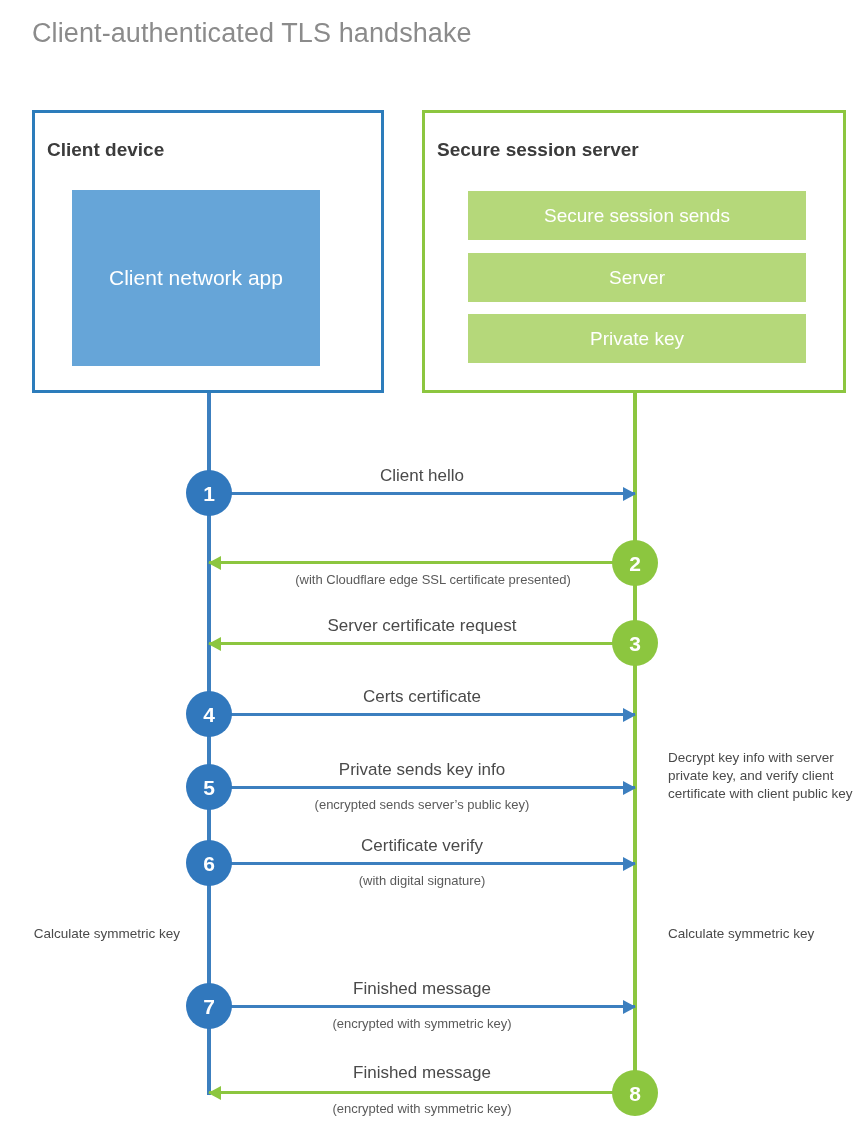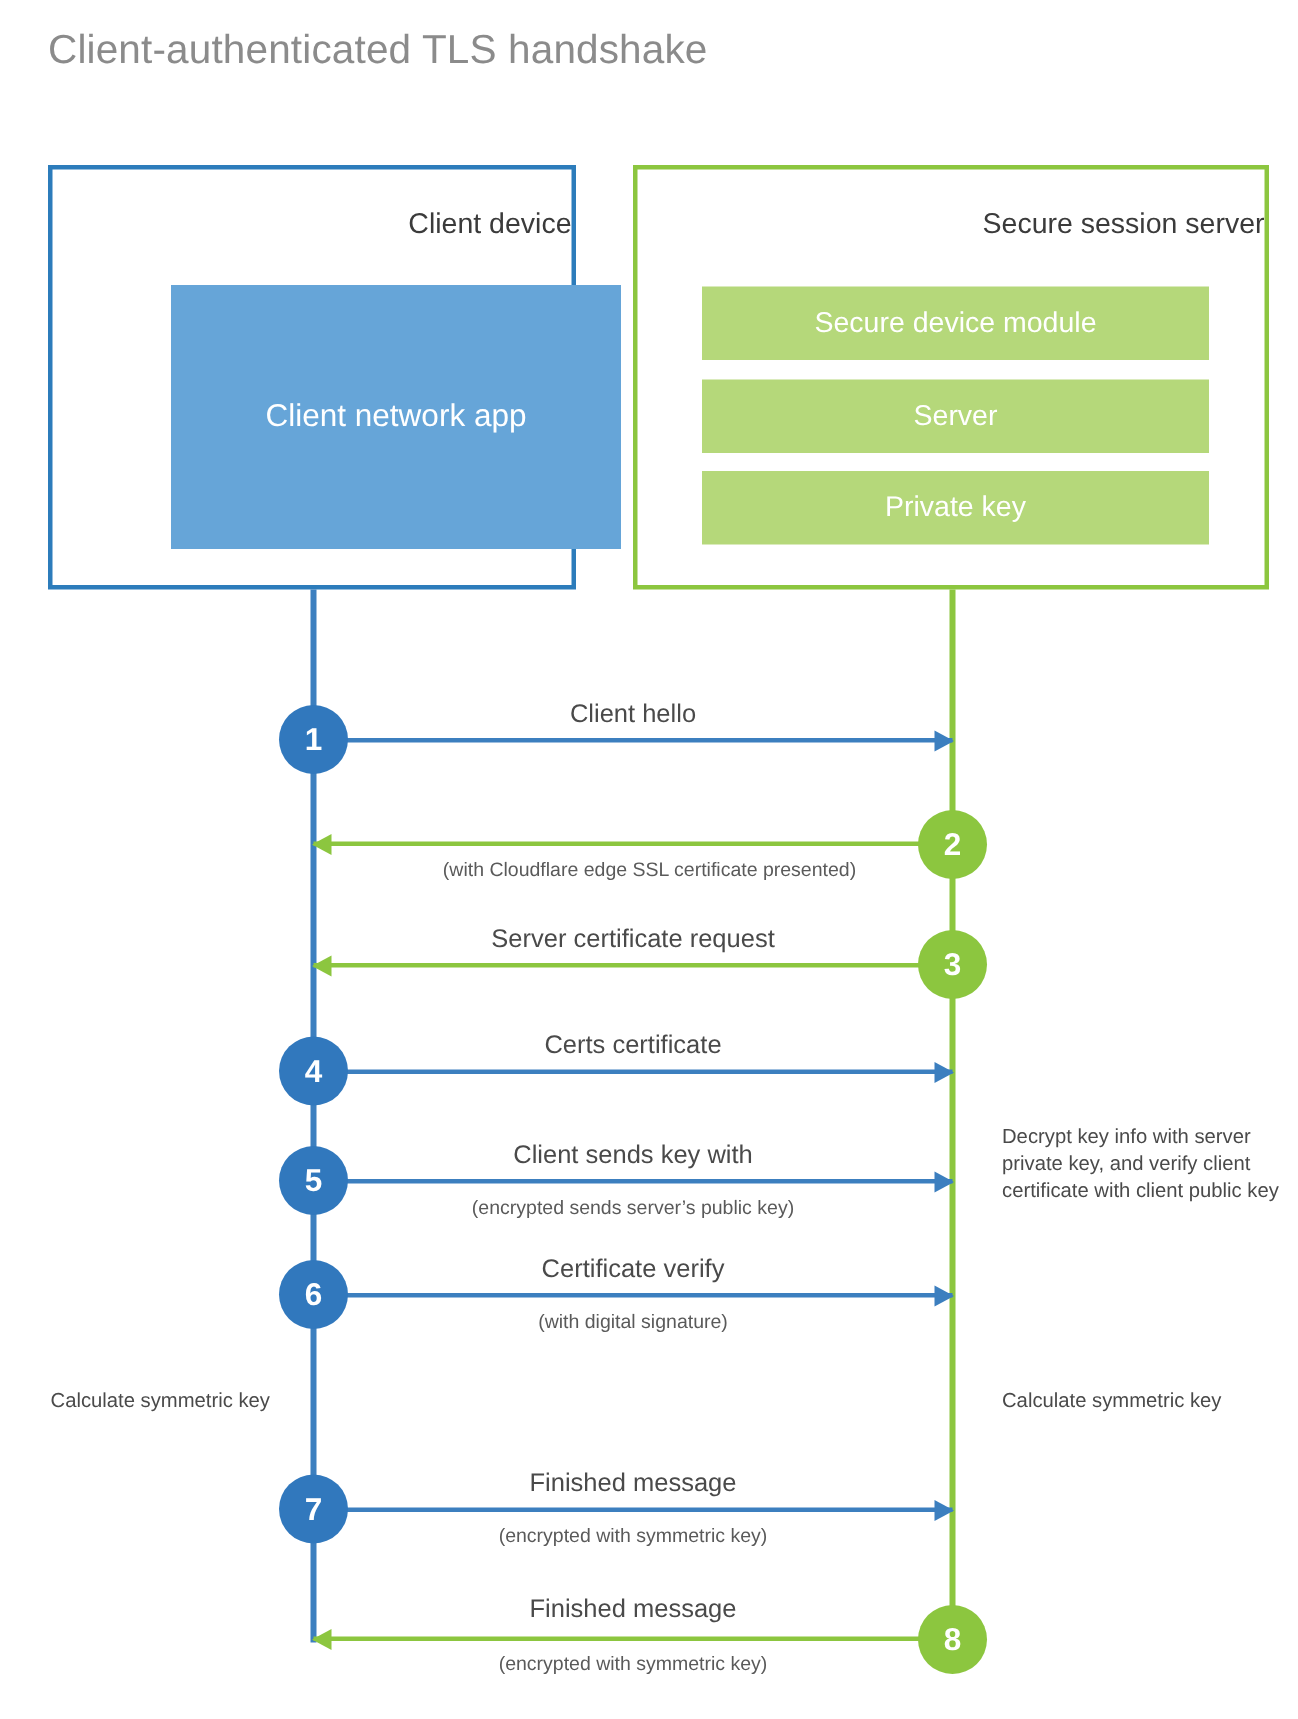--- a/index.html
+++ b/index.html
@@ -15,29 +15,29 @@
     position:absolute;left:32px;top:18px;width:700px;
     font-size:27px;font-weight:400;color:#8b8b8b;letter-spacing:.1px;
     white-space:nowrap;
   }
 
   
   .party-box{position:absolute;background:#ffffff;box-sizing:border-box;}
   .client-box{left:32px;top:110px;width:352px;height:283px;border:3px solid #2c7cbb;}
   .server-box{left:422px;top:110px;width:424px;height:283px;border:3px solid #8cc63f;}
   .box-title{
-    position:absolute;left:0;right:0;top:26px;text-align:right;
-    font-size:19px;font-weight:400;color:#3b3b3b;padding-left:12px;
+    position:absolute;left:0;right:0;top:26px;text-align:left;
+    font-size:19px;font-weight:700;color:#3b3b3b;padding-left:12px;
   }
   .inner-rect{
     position:absolute;display:flex;align-items:center;justify-content:center;
     text-align:center;color:#ffffff;font-weight:400;line-height:1.22;
   }
   .client-app{
-    left:37px;top:77px;width:300px;height:176px;background:#66a5d8;font-size:21px;margin-left:42px;
+    left:37px;top:77px;width:248px;height:176px;background:#66a5d8;font-size:21px;
   }
   .srv-bar{left:43px;width:338px;height:49px;background:#b5d87a;font-size:19px;}
   .srv-bar-1{top:78px;}
   .srv-bar-2{top:140px;}
   .srv-bar-3{top:201px;}
 
   
   .lifeline{position:absolute;width:4px;}
   .lifeline-client{left:207px;top:393px;height:702px;background:#3c7fbf;}
   .lifeline-server{left:633px;top:393px;height:702px;background:#8cc63f;}
@@ -85,21 +85,21 @@
 
   <div class="title">Client-authenticated TLS handshake</div>
 
   <div class="party-box client-box">
     <div class="box-title">Client device</div>
     <div class="inner-rect client-app">Client network app</div>
   </div>
 
   <div class="party-box server-box">
     <div class="box-title">Secure session server</div>
-    <div class="inner-rect srv-bar srv-bar-1">Secure device module</div>
+    <div class="inner-rect srv-bar srv-bar-1">Secure session sends</div>
     <div class="inner-rect srv-bar srv-bar-2">Server</div>
     <div class="inner-rect srv-bar srv-bar-3">Private key</div>
   </div>
 
   <div class="lifeline lifeline-client"></div>
   <div class="lifeline lifeline-server"></div>
 
   <div class="msg-label" style="left:209px;top:466px;width:426px;">Client hello</div>
   <div class="arrow right blue" style="left:209px;top:492px;width:426px;">
     <div class="shaft"></div>
@@ -121,21 +121,21 @@
   </div>
   <div class="step-circle step-server" style="top:620px;">3</div>
 
   <div class="msg-label" style="left:209px;top:687px;width:426px;">Certs certificate</div>
   <div class="arrow right blue" style="left:209px;top:713px;width:426px;">
     <div class="shaft"></div>
       <div class="head"></div>
   </div>
   <div class="step-circle step-client" style="top:691px;">4</div>
 
-  <div class="msg-label" style="left:209px;top:760px;width:426px;">Client sends key with</div>
+  <div class="msg-label" style="left:209px;top:760px;width:426px;">Private sends key info</div>
   <div class="arrow right blue" style="left:209px;top:786px;width:426px;">
     <div class="shaft"></div>
       <div class="head"></div>
   </div>
   <div class="msg-sub" style="left:209px;top:797px;width:426px;">(encrypted sends server’s public key)</div>
   <div class="step-circle step-client" style="top:764px;">5</div>
 
   <div class="msg-label" style="left:209px;top:836px;width:426px;">Certificate verify</div>
   <div class="arrow right blue" style="left:209px;top:862px;width:426px;">
     <div class="shaft"></div>

